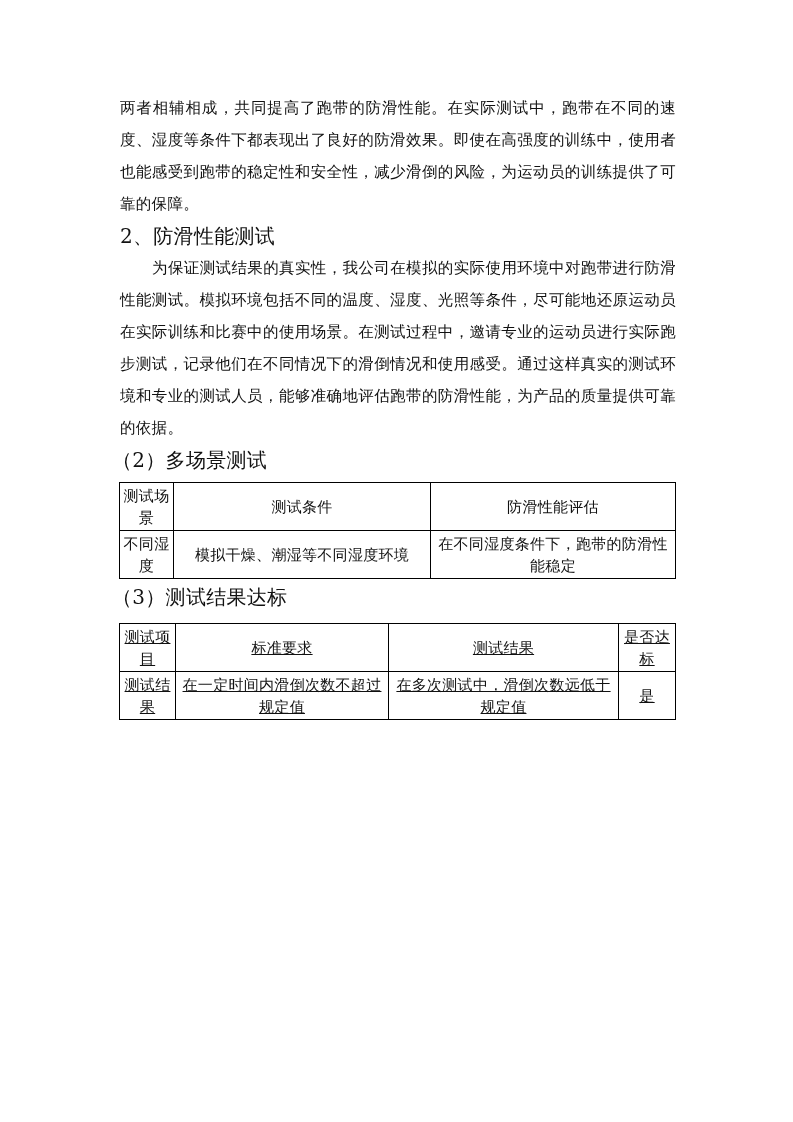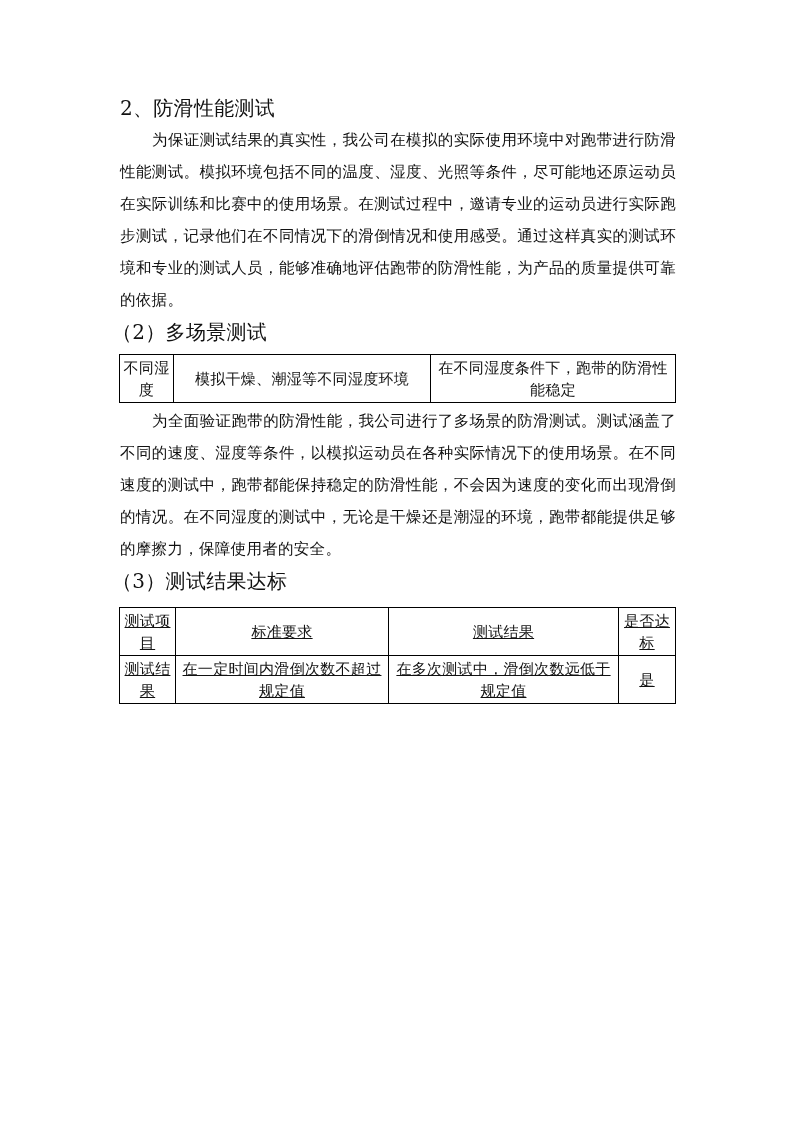--- a/index.html
+++ b/index.html
@@ -24,41 +24,46 @@
     border: 1px solid #000; text-align: center; vertical-align: middle;
     padding: 0 1px; line-height: 22px; height: 47px;
   }
   .t1 { margin-top: 6px; margin-bottom: 2px; }
   .t2 { margin-top: 10px; text-decoration: underline; }
 </style>
 </head>
 <body>
 
 <div class="page">
+  <p class="para">两者相辅相成，共同提高了跑带的防滑性能。在实际测试中，跑带在不同的速度、湿度等条件下都表现出了良好的防滑效果。即使在高强度的训练中，使用者也能感受到跑带的稳定性和安全性，减少滑倒的风险，为运动员的训练提供了可靠的保障。</p>
 
   <p class="heading">2、防滑性能测试</p>
 
   <p class="para indent">为保证测试结果的真实性，我公司在模拟的实际使用环境中对跑带进行防滑性能测试。模拟环境包括不同的温度、湿度、光照等条件，尽可能地还原运动员在实际训练和比赛中的使用场景。在测试过程中，邀请专业的运动员进行实际跑步测试，记录他们在不同情况下的滑倒情况和使用感受。通过这样真实的测试环境和专业的测试人员，能够准确地评估跑带的防滑性能，为产品的质量提供可靠的依据。</p>
 
   <p class="heading sub">（2）多场景测试</p>
   <table class="doc-table t1">
     <colgroup>
         <col style="width:54px">
         <col style="width:257px">
         <col style="width:245px">
       </colgroup>
     <tbody>
+        <tr>
+      <td>测试场景</td>
+      <td>测试条件</td>
+      <td>防滑性能评估</td>
+    </tr>
     <tr>
       <td>不同湿度</td>
       <td>模拟干燥、潮湿等不同湿度环境</td>
       <td>在不同湿度条件下，跑带的防滑性能稳定</td>
     </tr>
   </tbody>
     </table>
-  <p class="para indent">为全面验证跑带的防滑性能，我公司进行了多场景的防滑测试。测试涵盖了不同的速度、湿度等条件，以模拟运动员在各种实际情况下的使用场景。在不同速度的测试中，跑带都能保持稳定的防滑性能，不会因为速度的变化而出现滑倒的情况。在不同湿度的测试中，无论是干燥还是潮湿的环境，跑带都能提供足够的摩擦力，保障使用者的安全。</p>
 
   <p class="heading sub">（3）测试结果达标</p>
   <table class="doc-table t2">
     <colgroup>
         <col style="width:56px">
         <col style="width:213px">
         <col style="width:230px">
         <col style="width:57px">
       </colgroup>
     <tbody>

